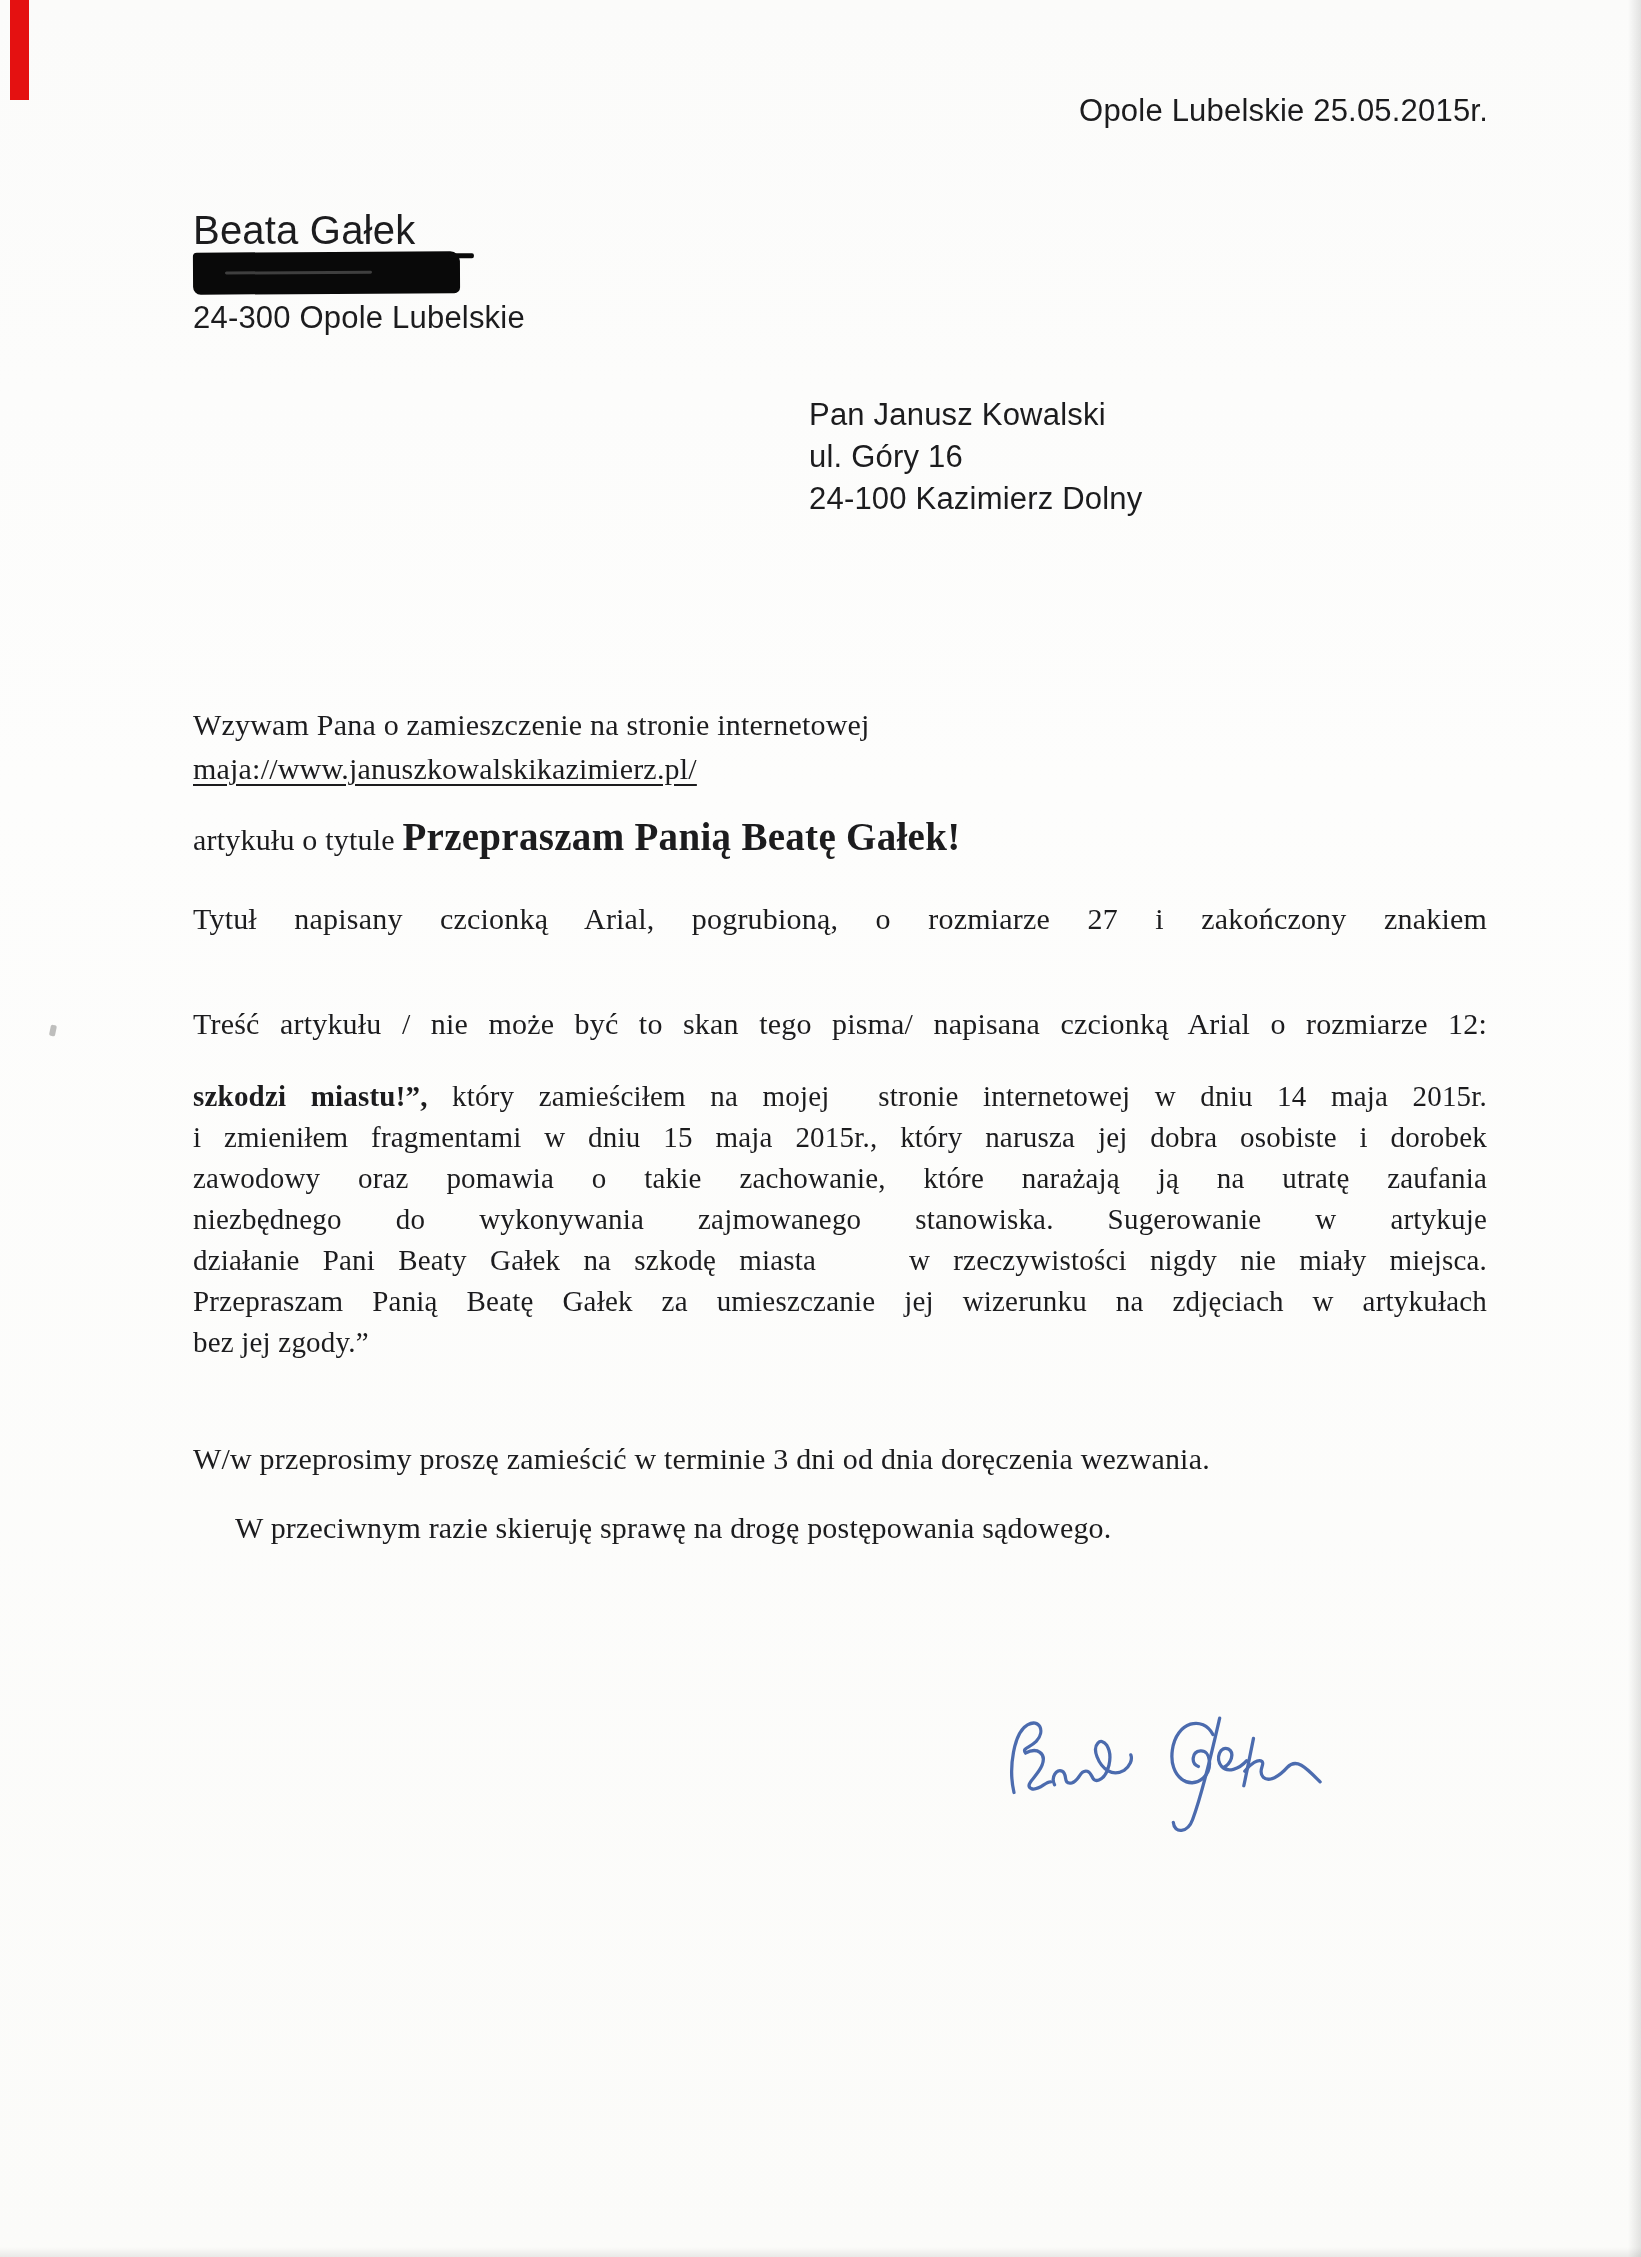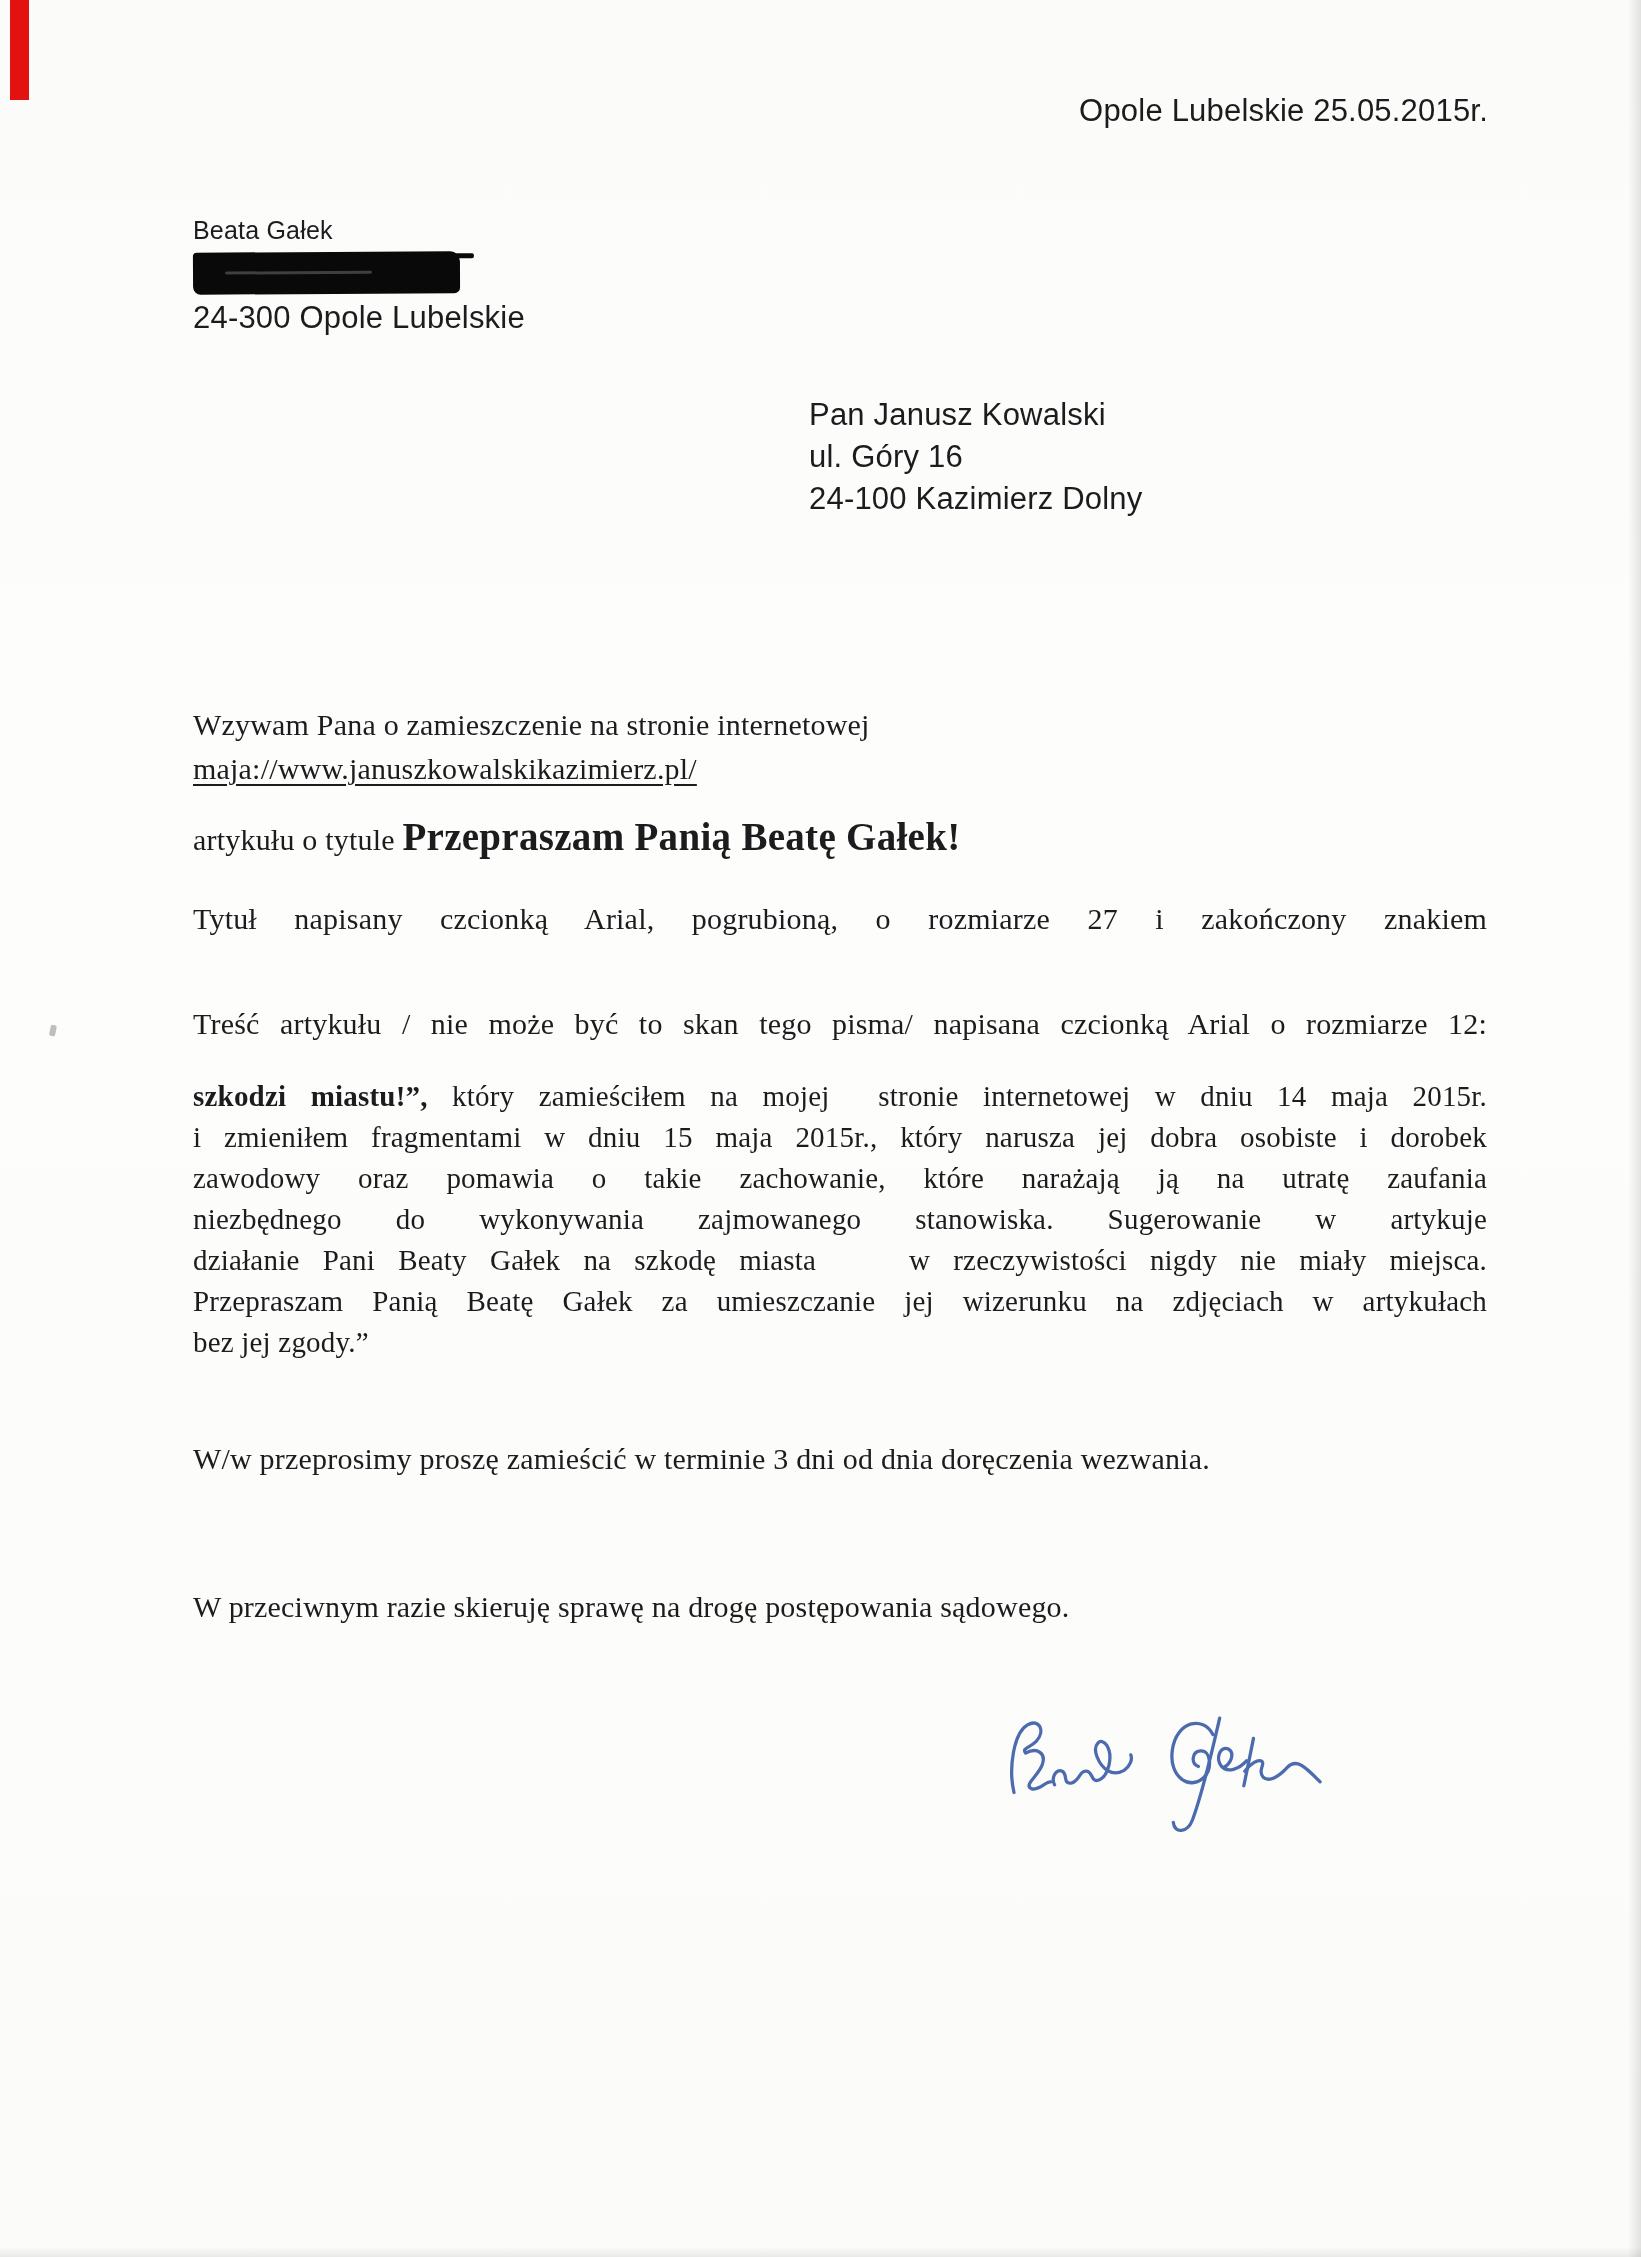--- a/index.html
+++ b/index.html
@@ -16,21 +16,21 @@
     background:linear-gradient(to left,rgba(0,0,0,.10),rgba(0,0,0,0));}
   .scan-edge-bottom{position:absolute;left:0;bottom:0;width:100%;height:9.7px;
     background:linear-gradient(to top,rgba(0,0,0,.07),rgba(0,0,0,0));}
   .red-strip{position:absolute;left:9.7px;top:0;width:19.3px;height:100px;background:#e41111;}
   .speck{position:absolute;left:50px;top:1025px;width:5.8px;height:10.6px;background:#8a8a88;
     border-radius:1.9px;opacity:.55;transform:rotate(12deg);}
 
   .dateline{position:absolute;right:153px;top:93px;font-size:31px;white-space:nowrap;}
 
   .sender{position:absolute;left:193px;top:212px;}
-  .sender-name{font-size:25px;line-height:37px;}
+  .sender-name{font-size:40px;line-height:37px;}
   .redaction{position:relative;margin-top:2.9px;width:267px;height:42px;background:#090909;
     border-radius:3.9px 9.7px 5.8px 7.7px;transform:rotate(-.3deg);}
   .redaction::before{content:"";position:absolute;left:12%;top:45%;width:55%;height:2.9px;
     background:rgba(255,255,255,.22);border-radius:1.9px;}
   .redaction::after{content:"";position:absolute;right:-13.5px;top:1.9px;width:25px;height:4.8px;
     background:#0a0a0a;border-radius:1.9px;}
   .sender-city{font-size:31px;margin-top:5.8px;white-space:nowrap;}
 
   .recipient{position:absolute;left:809px;top:394px;font-size:31px;line-height:42px;}
   .recipient div{white-space:nowrap;}
@@ -41,21 +41,21 @@
     text-decoration-thickness:1.9px;text-underline-offset:4.8px;}
   .b-titleline{top:814px;white-space:nowrap;}
   .b-titleline .prefix{font-size:30px;white-space:pre-wrap;}
   .b-titleline .big{font-size:39px;font-weight:bold;letter-spacing:0.3px;}
   .b-spec{top:896px;line-height:46px;}
   .b-contentspec{top:1007px;}
   .b-quote{top:1076px;font-size:29px;line-height:41px;}
   .qline{white-space:pre-wrap;}
   .jlast{text-align:justify;text-align-last:justify;}
   .b-deadline{top:1442px;white-space:nowrap;}
-  .b-court{top:1590px;white-space:nowrap;}
+  .b-court{top:1511px;white-space:nowrap;margin-left:42px;}
   .b{font-weight:bold;}
 
   .signature{position:absolute;left:985px;top:1692px;width:338px;height:145px;}
 </style>
 </head>
 <body>
 
 <div class="page">
 
   <div class="red-strip"></div>

